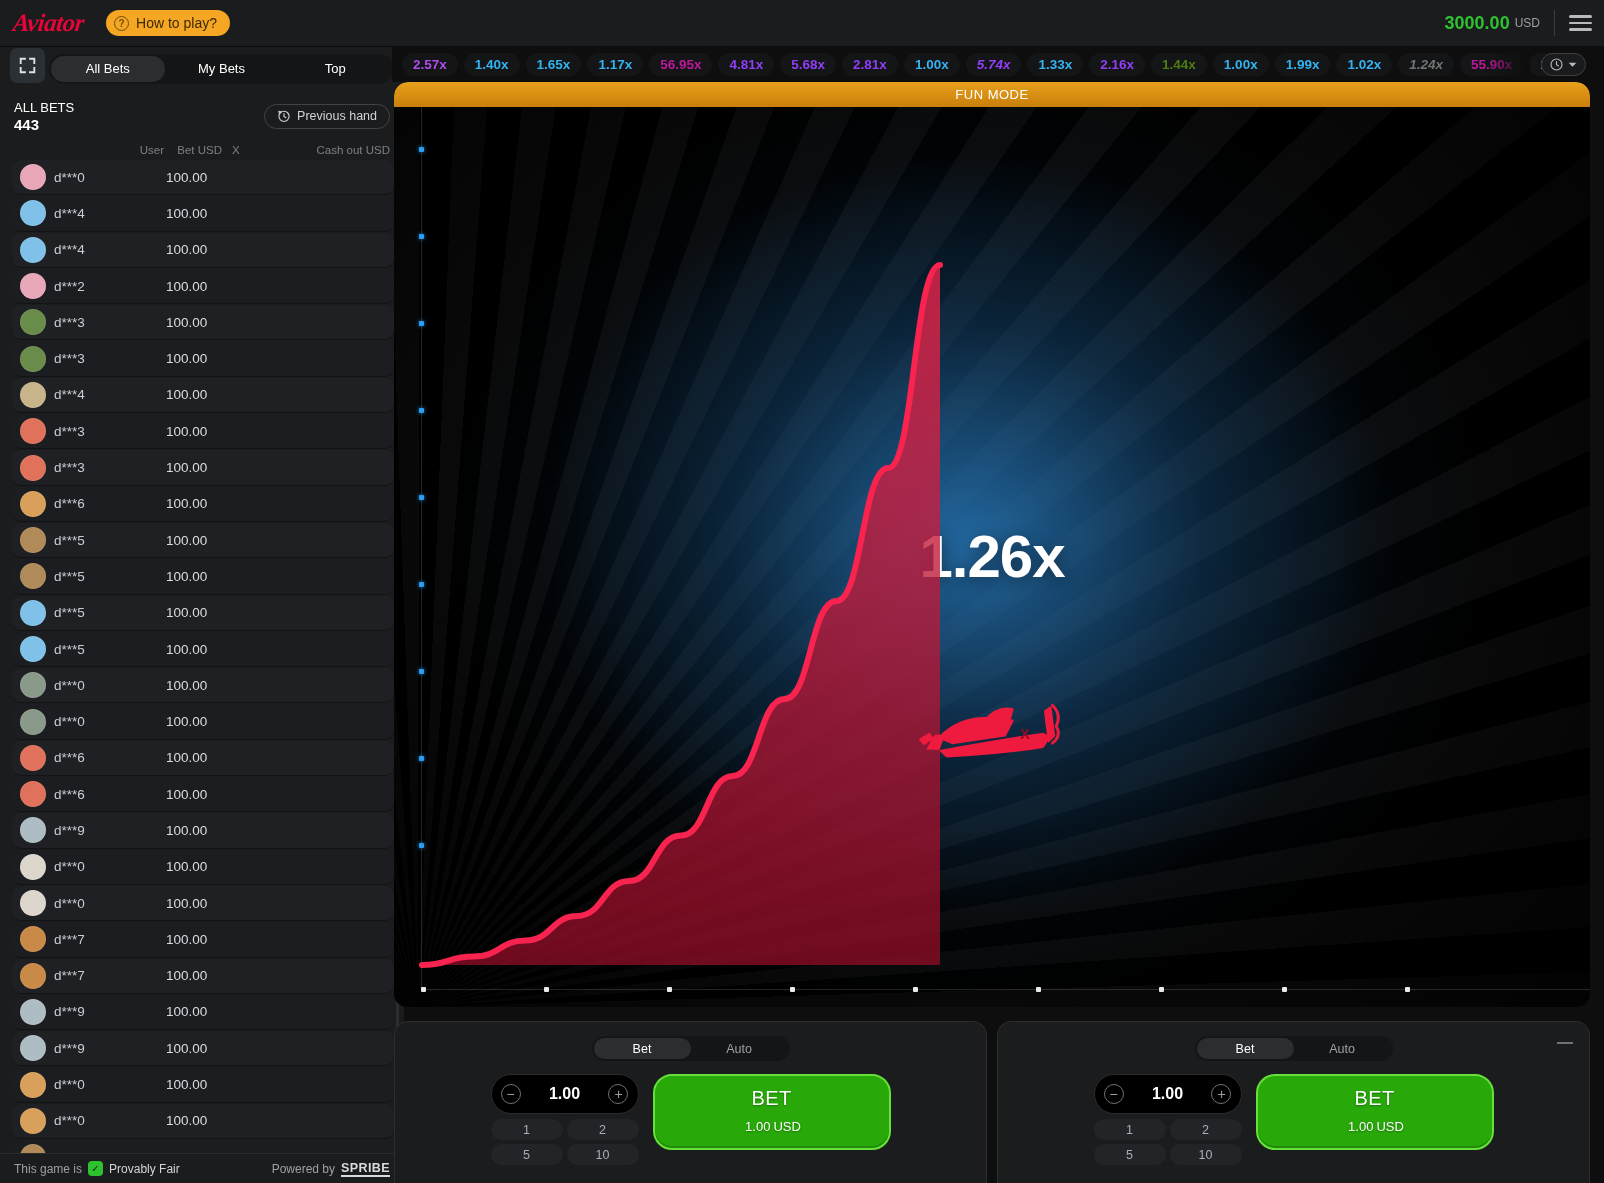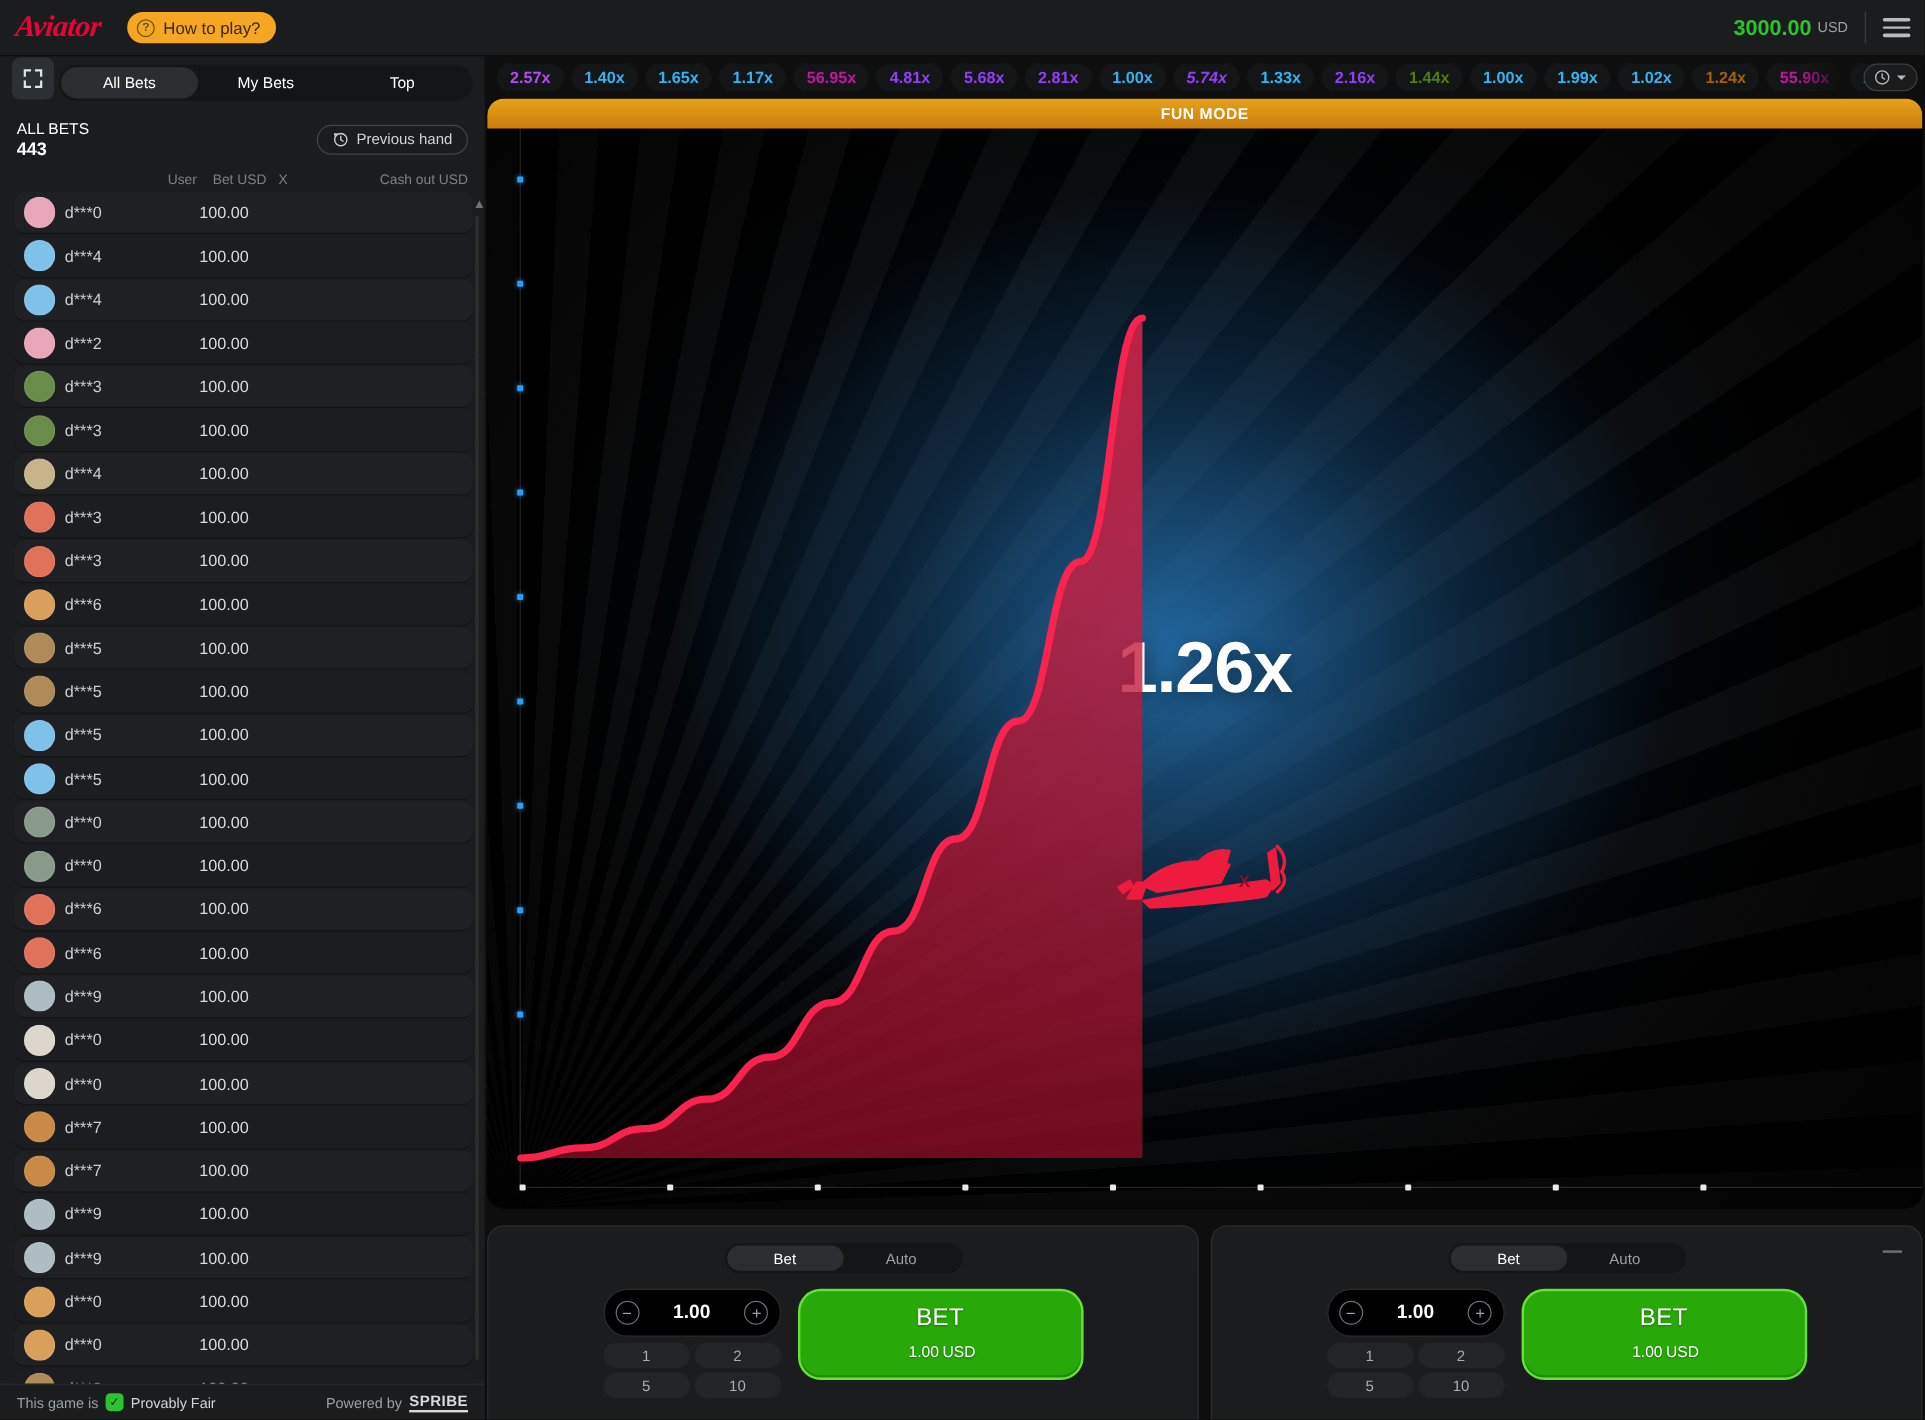--- a/index.html
+++ b/index.html
@@ -148,21 +148,21 @@
   }
   .pf-text { color: #d0d4d8; }
   .powered { margin-left: auto; display: flex; align-items: center; gap: 6px; }
   .spribe {
     color: #d8dbde; font-weight: bold; font-size: 12.5px;
     letter-spacing: 0.4px; border-bottom: 2px solid #d8dbde;
     font-family: "Liberation Sans", sans-serif;
   }
 
   
-  .right { position: absolute; left: 404px; top: 47px; width: 1200px; height: 1136px; }
+  .right { position: absolute; left: 392px; top: 47px; width: 1200px; height: 1136px; }
 
   
   .histbar {
     position: relative; height: 35px;
     background: #0e0e0e;
     display: flex; align-items: center;
     overflow: hidden;
     padding-left: 10px;
   }
   .hist-item {
@@ -190,21 +190,21 @@
   .game {
     position: relative; margin: 0 2px;
     height: 925px; border-radius: 14px;
     overflow: hidden; background: #000;
   }
   .funbar {
     position: absolute; left: 0; top: 0; width: 100%; height: 25px;
     background: linear-gradient(to bottom, #e8a01c, #c97f0a);
     border-radius: 14px 14px 0 0;
     display: flex; align-items: center; justify-content: center;
-    color: #fff; font-size: 13px; font-weight: bold;
+    color: #fff; font-size: 13px; font-weight: normal;
     letter-spacing: 0.5px; z-index: 6;
   }
   .stage {
     position: absolute; left: 0; top: 25px; right: 0; bottom: 0;
     background: #000; overflow: hidden;
   }
   .rays {
     position: absolute; left: 0; top: 0; width: 100%; height: 100%;
     background:
       radial-gradient(ellipse 620px 560px at 48% 48%, rgba(36,110,170,0.92) 0%, rgba(20,66,106,0.55) 38%, rgba(8,26,44,0.18) 68%, rgba(0,0,0,0) 85%),
@@ -531,21 +531,21 @@
         <div class="hist-item" style="color: rgb(145, 62, 248);">5.68x</div>
         <div class="hist-item" style="color: rgb(145, 62, 248);">2.81x</div>
         <div class="hist-item" style="color: rgb(52, 179, 241);">1.00x</div>
         <div class="hist-item" style="color: rgb(145, 62, 248); font-style: italic;">5.74x</div>
         <div class="hist-item" style="color: rgb(52, 179, 241);">1.33x</div>
         <div class="hist-item" style="color: rgb(145, 62, 248);">2.16x</div>
         <div class="hist-item" style="color: #4d7c0f;">1.44x</div>
         <div class="hist-item" style="color: rgb(52, 179, 241);">1.00x</div>
         <div class="hist-item" style="color: rgb(52, 179, 241);">1.99x</div>
         <div class="hist-item" style="color: rgb(52, 179, 241);">1.02x</div>
-        <div class="hist-item" style="color: #a16207;">1.24x</div>
+        <div class="hist-item" style="color: #737373; font-style: italic;">1.24x</div>
         <div class="hist-item" style="color: rgb(192, 23, 160);">55.90x</div>
         <div class="hist-item" style="color: rgb(52, 179, 241);">1.02</div>
         <div class="hist-fade"></div>
       <div class="hist-btn">
         <svg width="15" height="15" viewBox="0 0 20 20">
           <circle cx="10" cy="10" r="7.3" stroke="#b7bbbf" stroke-width="1.5" fill="none"></circle>
           <path d="M10 6v4.3l2.7 1.6" stroke="#b7bbbf" stroke-width="1.5" fill="none" stroke-linecap="round"></path>
         </svg>
         <svg width="11" height="11" viewBox="0 0 20 20">
           <path d="M3 7l7 7 7-7z" fill="#b7bbbf"></path>

